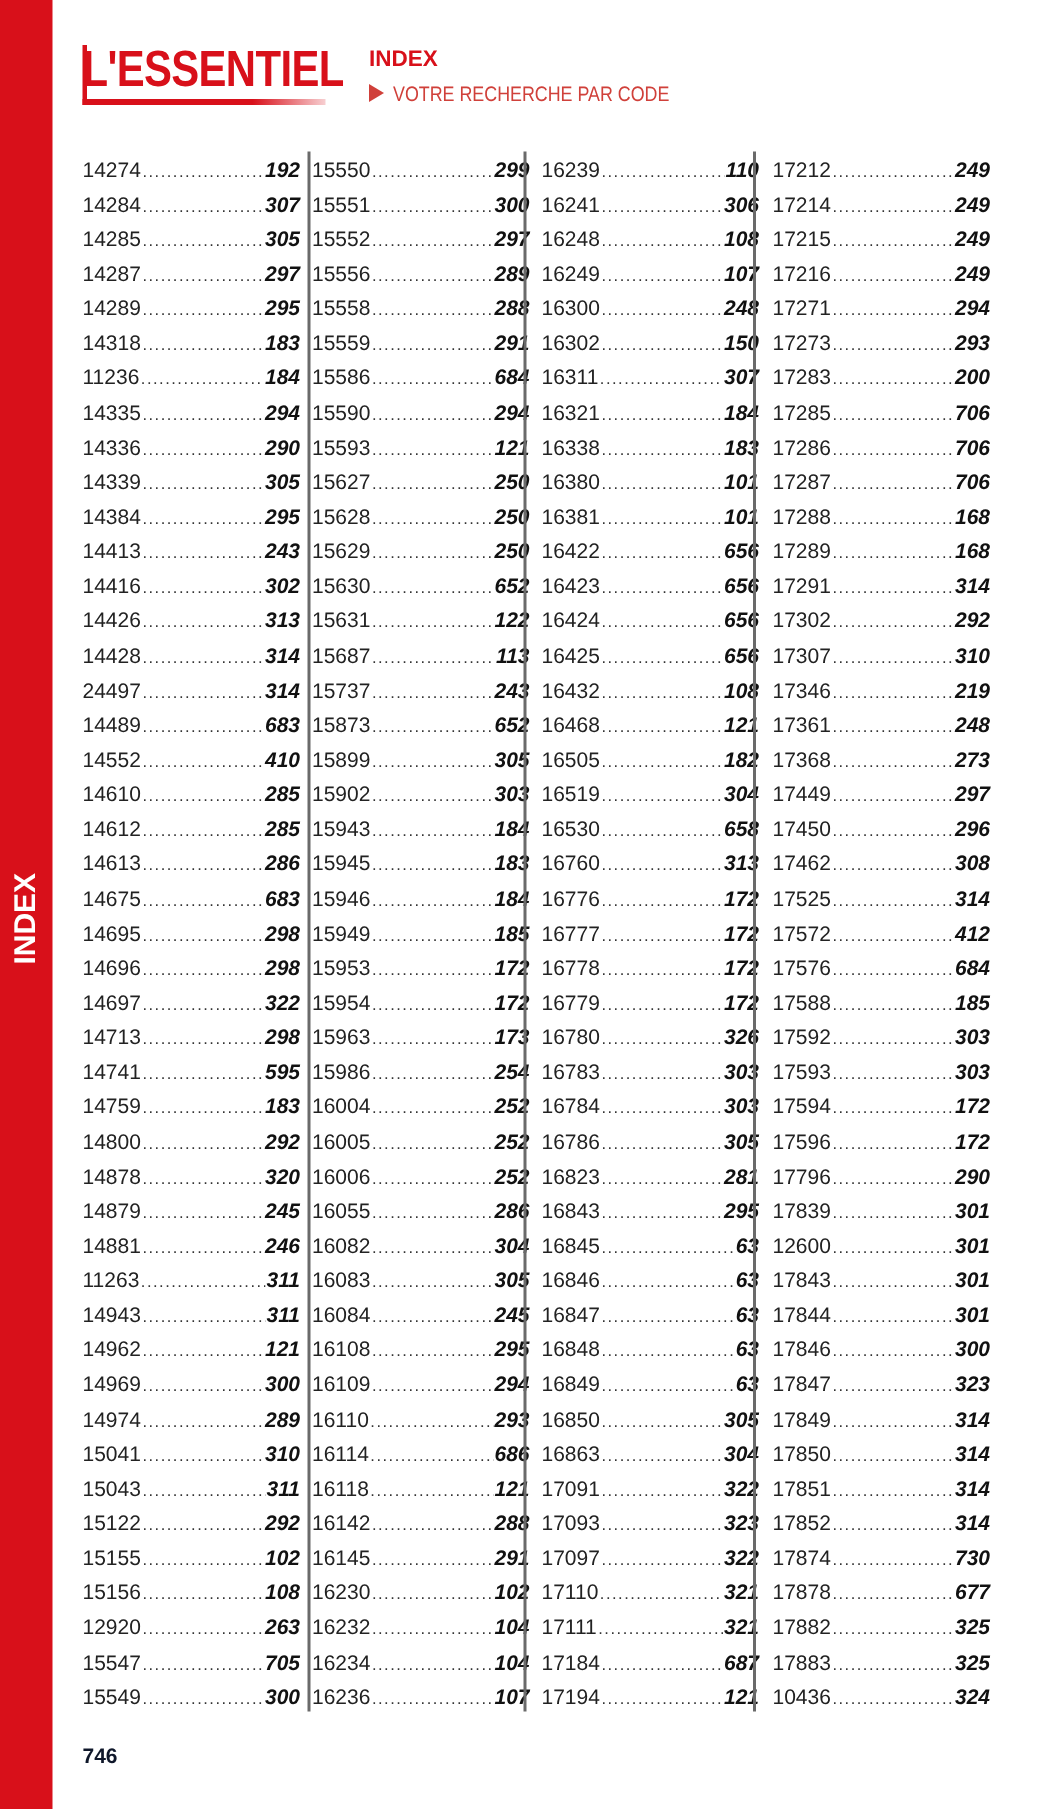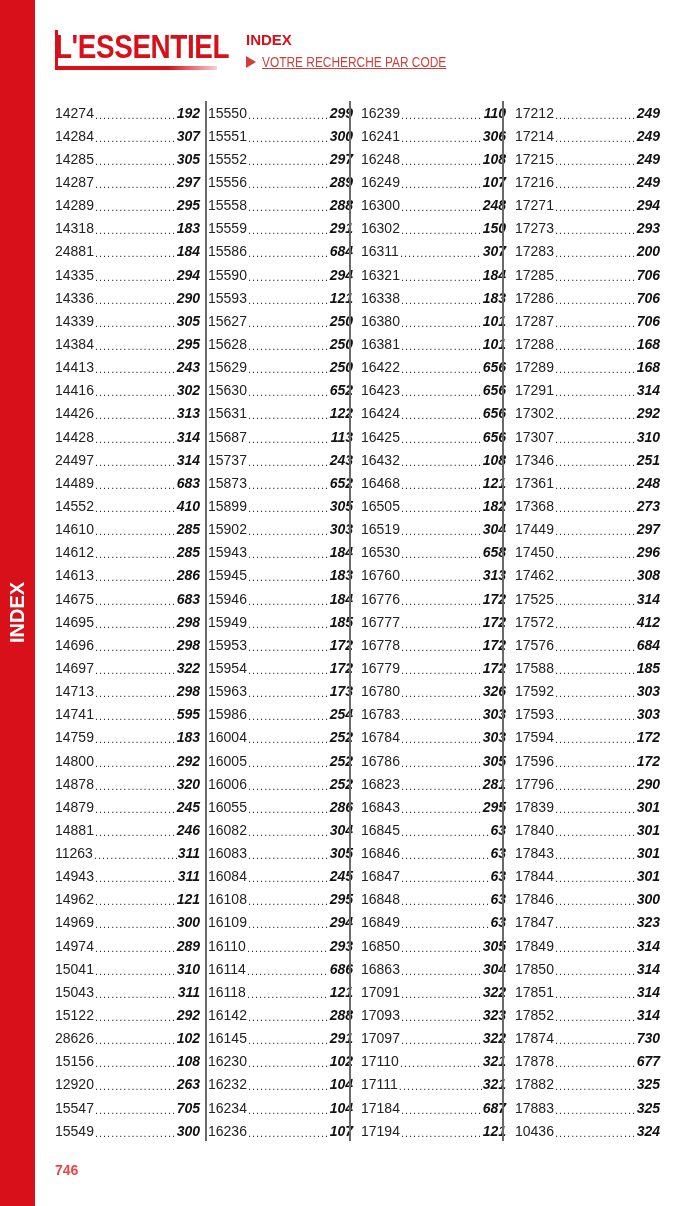--- a/index.html
+++ b/index.html
@@ -6,31 +6,31 @@
   body { width:700px; height:1206px; background:#ffffff; position:relative; overflow:hidden; font-family:"Liberation Sans", sans-serif; }
   .sidebar { position:absolute; left:0; top:0; width:35px; height:1206px; background:#d8101a; }
   .sidebar-label { position:absolute; left:3px; top:580px; width:30px; height:64px; display:flex; align-items:center; justify-content:center; }
   .sidebar-label span { display:block; transform:rotate(-90deg); color:#ffffff; font-weight:bold; font-size:20px; letter-spacing:0px; white-space:nowrap; font-family:"Liberation Sans", sans-serif; }
   .logo { position:absolute; left:55px; top:28px; }
   .logo-text { color:#d8101a; font-family:"Liberation Sans", sans-serif; font-weight:bold; font-size:34px; letter-spacing:-0.5px; transform:scaleX(0.82); transform-origin:left top; display:block; line-height:36px; }
   .logo-bar { position:absolute; left:0; top:38px; width:162px; height:4px; background:linear-gradient(90deg,#d8101a 0%,#d8101a 70%,rgba(216,16,26,0.2) 100%); }
   .logo-tick { position:absolute; left:0; top:2px; width:3px; height:40px; background:#d8101a; }
   .header-block { position:absolute; left:246px; top:31px; }
   .header-title { color:#d8101a; font-weight:bold; font-size:15px; line-height:18px; }
-  .header-sub { color:#d0403a; font-size:14px; line-height:18px; margin-top:4px; display:flex; align-items:center;text-decoration:underline; }
+  .header-sub { color:#d0403a; font-size:14px; line-height:18px; margin-top:4px; display:flex; align-items:center; }
   .header-sub .arrow { display:inline-block; width:0; height:0; border-top:6px solid transparent; border-bottom:6px solid transparent; border-left:10px solid #d0403a; margin-right:6px; }
   .header-sub .sub-text { display:inline-block; transform:scaleX(0.85); transform-origin:left center; white-space:nowrap; }
   .columns { position:absolute; left:47px; top:101px; width:640px; height:1040px; }
   .col { position:absolute; top:0; width:145px; }
   .divider { position:absolute; top:0; width:2px; height:1040px; background:#6a6a6a; }
   .row { height:23.15px; display:flex; align-items:center; font-size:14px; color:#222; }
   .code { flex:0 0 auto; }
   .dots { flex:1 1 auto; overflow:hidden; white-space:nowrap; color:#333; font-size:11px; letter-spacing:1px; margin:0 1px; position:relative; top:2px; }
   .page { flex:0 0 auto; font-weight:bold; font-style:italic; color:#111; font-size:14px; }
-  .footer-page { position:absolute; left:55px; top:1162px; color:#ef4444; font-weight:bold; font-size:14px; }
+  .footer-page { position:absolute; left:55px; top:1162px; color:#0f172a; font-weight:bold; font-size:14px; }
 </style>
 </head>
 <body>
 
 <div class="sidebar">
   <div class="sidebar-label">
     <span>INDEX</span>
   </div>
 </div>
 
@@ -74,21 +74,21 @@
         <span class="code">14289</span>
         <span class="dots">..................................</span>
         <span class="page">295</span>
       </div>
       <div class="row">
         <span class="code">14318</span>
         <span class="dots">..................................</span>
         <span class="page">183</span>
       </div>
       <div class="row">
-        <span class="code">24881</span>
+        <span class="code">11236</span>
         <span class="dots">..................................</span>
         <span class="page">184</span>
       </div>
       <div class="row">
         <span class="code">14335</span>
         <span class="dots">..................................</span>
         <span class="page">294</span>
       </div>
       <div class="row">
         <span class="code">14336</span>
@@ -244,21 +244,21 @@
         <span class="code">15043</span>
         <span class="dots">..................................</span>
         <span class="page">311</span>
       </div>
       <div class="row">
         <span class="code">15122</span>
         <span class="dots">..................................</span>
         <span class="page">292</span>
       </div>
       <div class="row">
-        <span class="code">28626</span>
+        <span class="code">15155</span>
         <span class="dots">..................................</span>
         <span class="page">102</span>
       </div>
       <div class="row">
         <span class="code">15156</span>
         <span class="dots">..................................</span>
         <span class="page">108</span>
       </div>
       <div class="row">
         <span class="code">12920</span>
@@ -805,21 +805,21 @@
         <span class="page">292</span>
       </div>
       <div class="row">
         <span class="code">17307</span>
         <span class="dots">..................................</span>
         <span class="page">310</span>
       </div>
       <div class="row">
         <span class="code">17346</span>
         <span class="dots">..................................</span>
-        <span class="page">251</span>
+        <span class="page">219</span>
       </div>
       <div class="row">
         <span class="code">17361</span>
         <span class="dots">..................................</span>
         <span class="page">248</span>
       </div>
       <div class="row">
         <span class="code">17368</span>
         <span class="dots">..................................</span>
         <span class="page">273</span>
@@ -883,21 +883,21 @@
         <span class="code">17796</span>
         <span class="dots">..................................</span>
         <span class="page">290</span>
       </div>
       <div class="row">
         <span class="code">17839</span>
         <span class="dots">..................................</span>
         <span class="page">301</span>
       </div>
       <div class="row">
-        <span class="code">17840</span>
+        <span class="code">12600</span>
         <span class="dots">..................................</span>
         <span class="page">301</span>
       </div>
       <div class="row">
         <span class="code">17843</span>
         <span class="dots">..................................</span>
         <span class="page">301</span>
       </div>
       <div class="row">
         <span class="code">17844</span>

